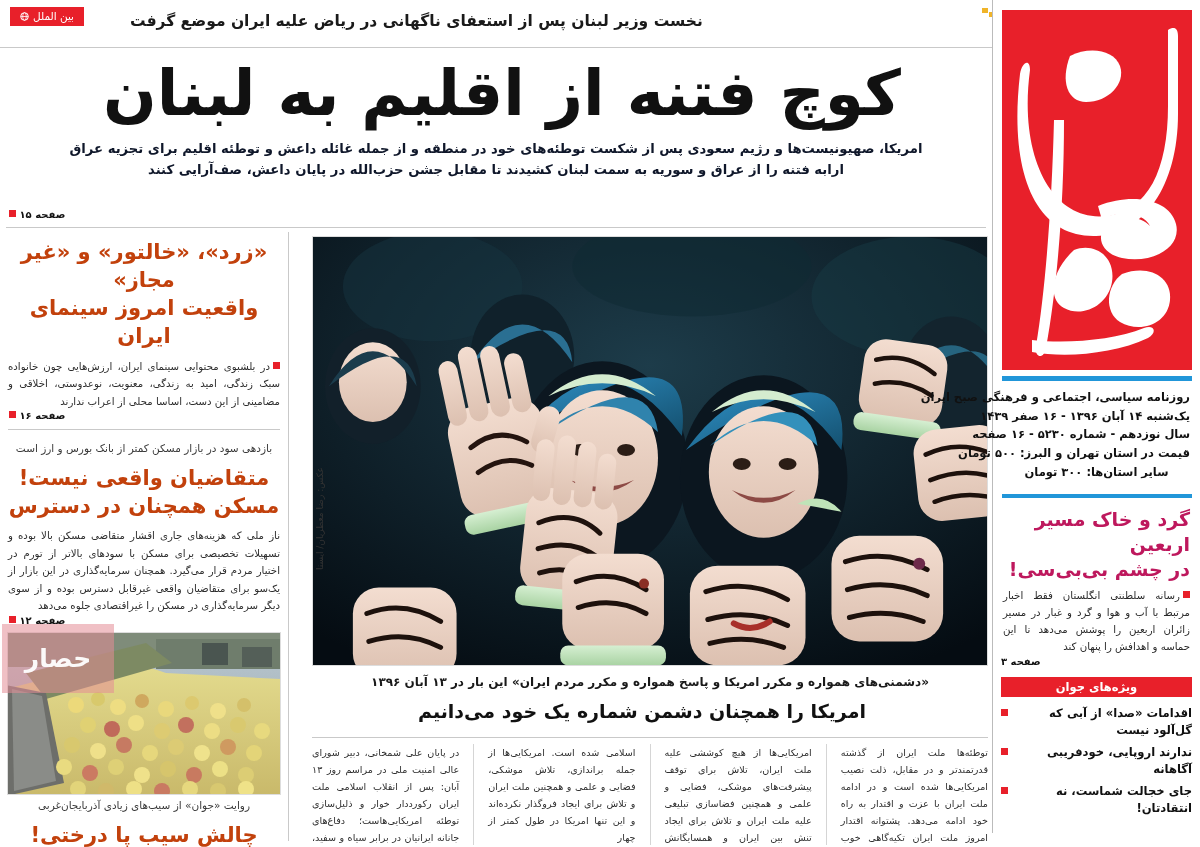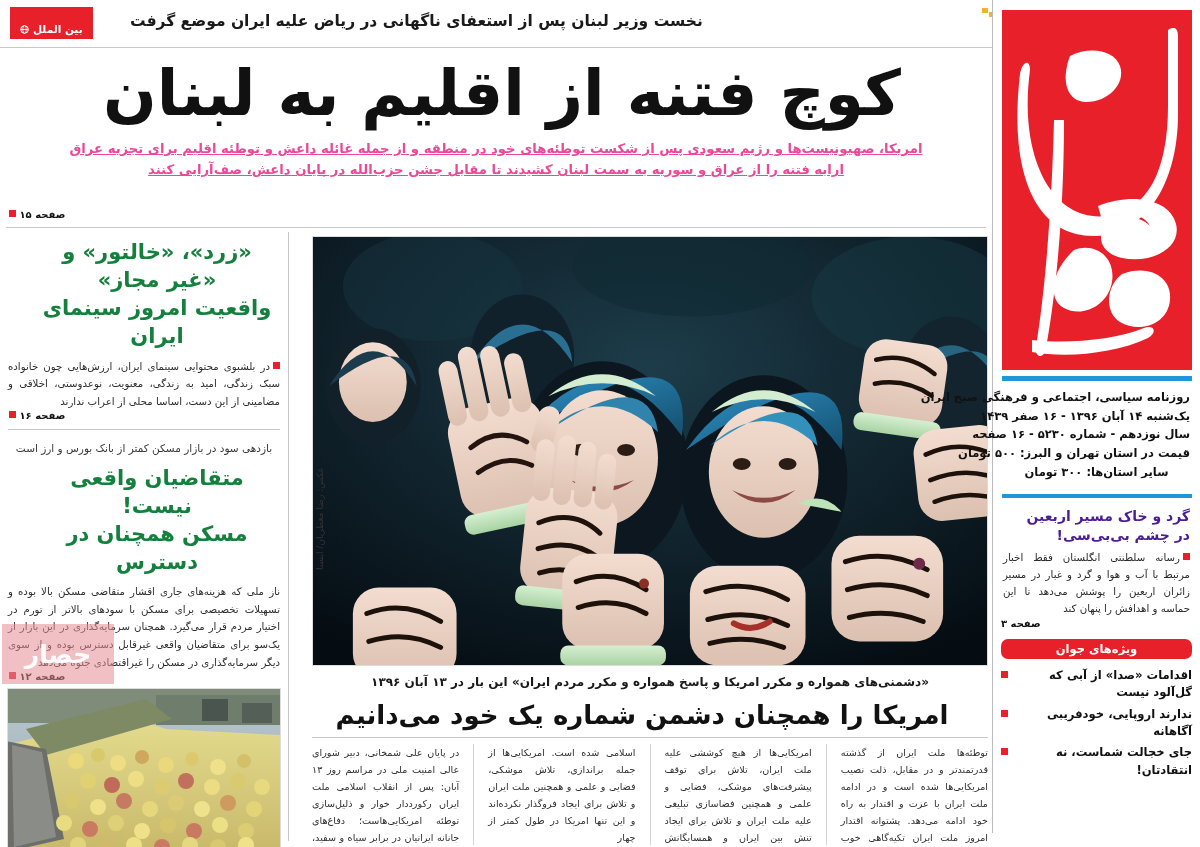--- a/index.html
+++ b/index.html
@@ -28,106 +28,104 @@
 
   .masthead-info {
     text-align: center; direction: rtl;
     font-size: 11.5px; line-height: 1.62; color: #111;
     font-weight: bold; padding: 7px 2px 7px 2px; letter-spacing: -0.2px;
   }
   .masthead-info div { white-space: nowrap; }
 
   .side-head {
     direction: rtl; text-align: right; font-weight: bold;
-    font-size: 14px; line-height: 1.32; color: #4c1d95;
+    font-size: 19px; line-height: 1.32; color: #be185d;
     padding: 9px 2px 4px 2px; letter-spacing: -0.4px;
   }
   .side-head .ln { display: block; }
   .side-body {
     direction: rtl; text-align: justify; font-size: 10.2px;
     line-height: 1.66; color: #2a2a2a; padding: 2px 2px 0 2px;
   }
   .sq { display: inline-block; width: 7px; height: 7px; background: #e8202a; margin-left: 3px; vertical-align: 1px; }
   .pageref { direction: rtl; font-size: 10px; font-weight: bold; color: #111; margin-top: 0; text-align: left; }
 
   .band {
     background: #e8202a; color: #fff; text-align: center;
     font-size: 11.5px; font-weight: bold; padding: 3px 0; margin: 10px 0 6px 0;
     direction: rtl;
-    border-radius: 7px;
   }
 
   .bullet-list { direction: rtl; }
   .bullet-item {
     display: flex; align-items: flex-start; gap: 4px;
     font-size: 11.6px; font-weight: bold; color: #111;
     line-height: 1.5; padding: 2px 0; justify-content: flex-end; text-align: right;
   }
   .bullet-item .sq { margin: 4px 0 0 0; flex: 0 0 auto; }
 
   
   .topbar {
     position: absolute; top: 0; right: 208px; left: 0; height: 48px;
     border-bottom: 1px solid #c9c9c9; background: #fff;
   }
   .intl-badge {
     position: absolute; top: 7px; left: 10px;
-    background: #e8202a; color: #fff; font-size: 10.5px; font-weight: bold;
-    padding: 16px 10px 4px 10px; direction: rtl; display: flex; align-items: center; gap: 4px;
+    background: #e8202a; color: #fff; font-size: 10.5px; font-weight: normal;
+    padding: 3px 10px 4px 10px; direction: rtl; display: flex; align-items: center; gap: 4px;
   }
   .kicker {
     position: absolute; top: 12px; right: 0; left: 130px;
     text-align: left; direction: rtl;
     font-size: 15.5px; font-weight: bold; color: #1a1a1a; letter-spacing: -0.2px;
   }
 
   
   .lead-zone { position: absolute; top: 48px; right: 208px; left: 0; height: 180px; }
   .lead-head {
     direction: rtl; text-align: center; font-weight: bold;
     font-size: 63px; line-height: 1.08; color: #111;
     padding: 12px 24px 0 36px; letter-spacing: -1.5px;
   }
   .lead-sub {
     direction: rtl; text-align: center; font-size: 13.2px; font-weight: bold;
-    line-height: 1.62; color: #ec4899; padding: 10px 46px 0 46px; letter-spacing: -0.2px; text-decoration: underline;
+    line-height: 1.62; color: #0f172a; padding: 10px 46px 0 46px; letter-spacing: -0.2px;
   }
   .lead-pageref {
     position: absolute; left: 6px; bottom: 8px; direction: rtl;
     font-size: 10px; font-weight: bold; color: #111;
   }
   .lead-rule { position: absolute; right: 6px; left: 6px; bottom: 0; height: 1px; background: #c9c9c9; }
 
   
   .left-col {
     position: absolute; top: 232px; left: 0; width: 288px; bottom: 0;
     border-left: none; padding: 0 6px 0 6px;
   }
   .lc-head {
     direction: rtl; text-align: center; font-weight: bold;
-    font-size: 21px; line-height: 1.34; color: #15803d; padding: 6px 2px 4px 2px;
+    font-size: 21px; line-height: 1.34; color: #c2410c; padding: 6px 2px 4px 2px;
     letter-spacing: -0.5px;
-    margin-left: 26px;
   }
   .lc-head .ln { display: block; }
   .lc-kicker {
     direction: rtl; text-align: center; font-size: 10.5px; color: #3a3a3a;
     padding: 3px 4px 2px 4px; line-height: 1.4;
   }
   .lc-body {
     direction: rtl; text-align: justify; font-size: 10.2px; line-height: 1.72;
     color: #2d2d2d; padding: 3px 2px 0 2px;
   }
   .lc-rule { height: 1px; background: #c9c9c9; margin: 8px 2px; }
   .photo-apples {
     width: 274px; height: 163px; margin: 6px auto 0 auto; position: relative;
     overflow: hidden; border: 1px solid #ddd; background: #c8b27a;
   }
   .stamp {
-    position: absolute; top: 392px; left: 2px; width: 112px; height: 60px;
+    position: absolute; top: 392px; left: 2px; width: 112px; height: 69px;
     background: rgba(228,140,150,0.55); display: flex; align-items: center; justify-content: center;
     direction: rtl;
   }
   .stamp-txt { font-size: 25px; font-weight: bold; color: #ffffff; letter-spacing: -1px; opacity: .95; }
 
   
   .center-zone { position: absolute; top: 232px; right: 208px; left: 288px; bottom: 0; }
   .photo-main {
     position: absolute; top: 4px; right: 4px; left: 24px; height: 430px;
     overflow: hidden; background: #0a1c26; border: 1px solid #ddd;
@@ -137,21 +135,21 @@
     writing-mode: vertical-rl; transform: rotate(180deg);
     font-size: 9px; color: #333; direction: rtl; white-space: nowrap;
   }
   .cap-quote {
     position: absolute; top: 442px; right: 4px; left: 24px;
     direction: rtl; text-align: center; font-size: 12px; font-weight: bold;
     color: #1a1a1a; line-height: 1.4;
   }
   .cz-head {
     position: absolute; top: 468px; right: 20px; left: 24px;
-    direction: rtl; text-align: center; font-size: 26px; font-weight: bold;
+    direction: rtl; text-align: center; font-size: 19px; font-weight: bold;
     color: #111; line-height: 1.2; letter-spacing: -0.8px;
   }
   .cz-rule { position: absolute; top: 505px; right: 4px; left: 24px; height: 1px; background: #c9c9c9; }
   .cz-cols {
     position: absolute; top: 512px; right: 4px; left: 24px; bottom: 2px;
     display: flex; gap: 14px; direction: rtl;
   }
   .cz-col { flex: 1 1 0; font-size: 9.6px; line-height: 1.78; text-align: justify; color: #2d2d2d; direction: rtl; }
   .cz-divider { width: 1px; background: #d5d5d5; }
 

